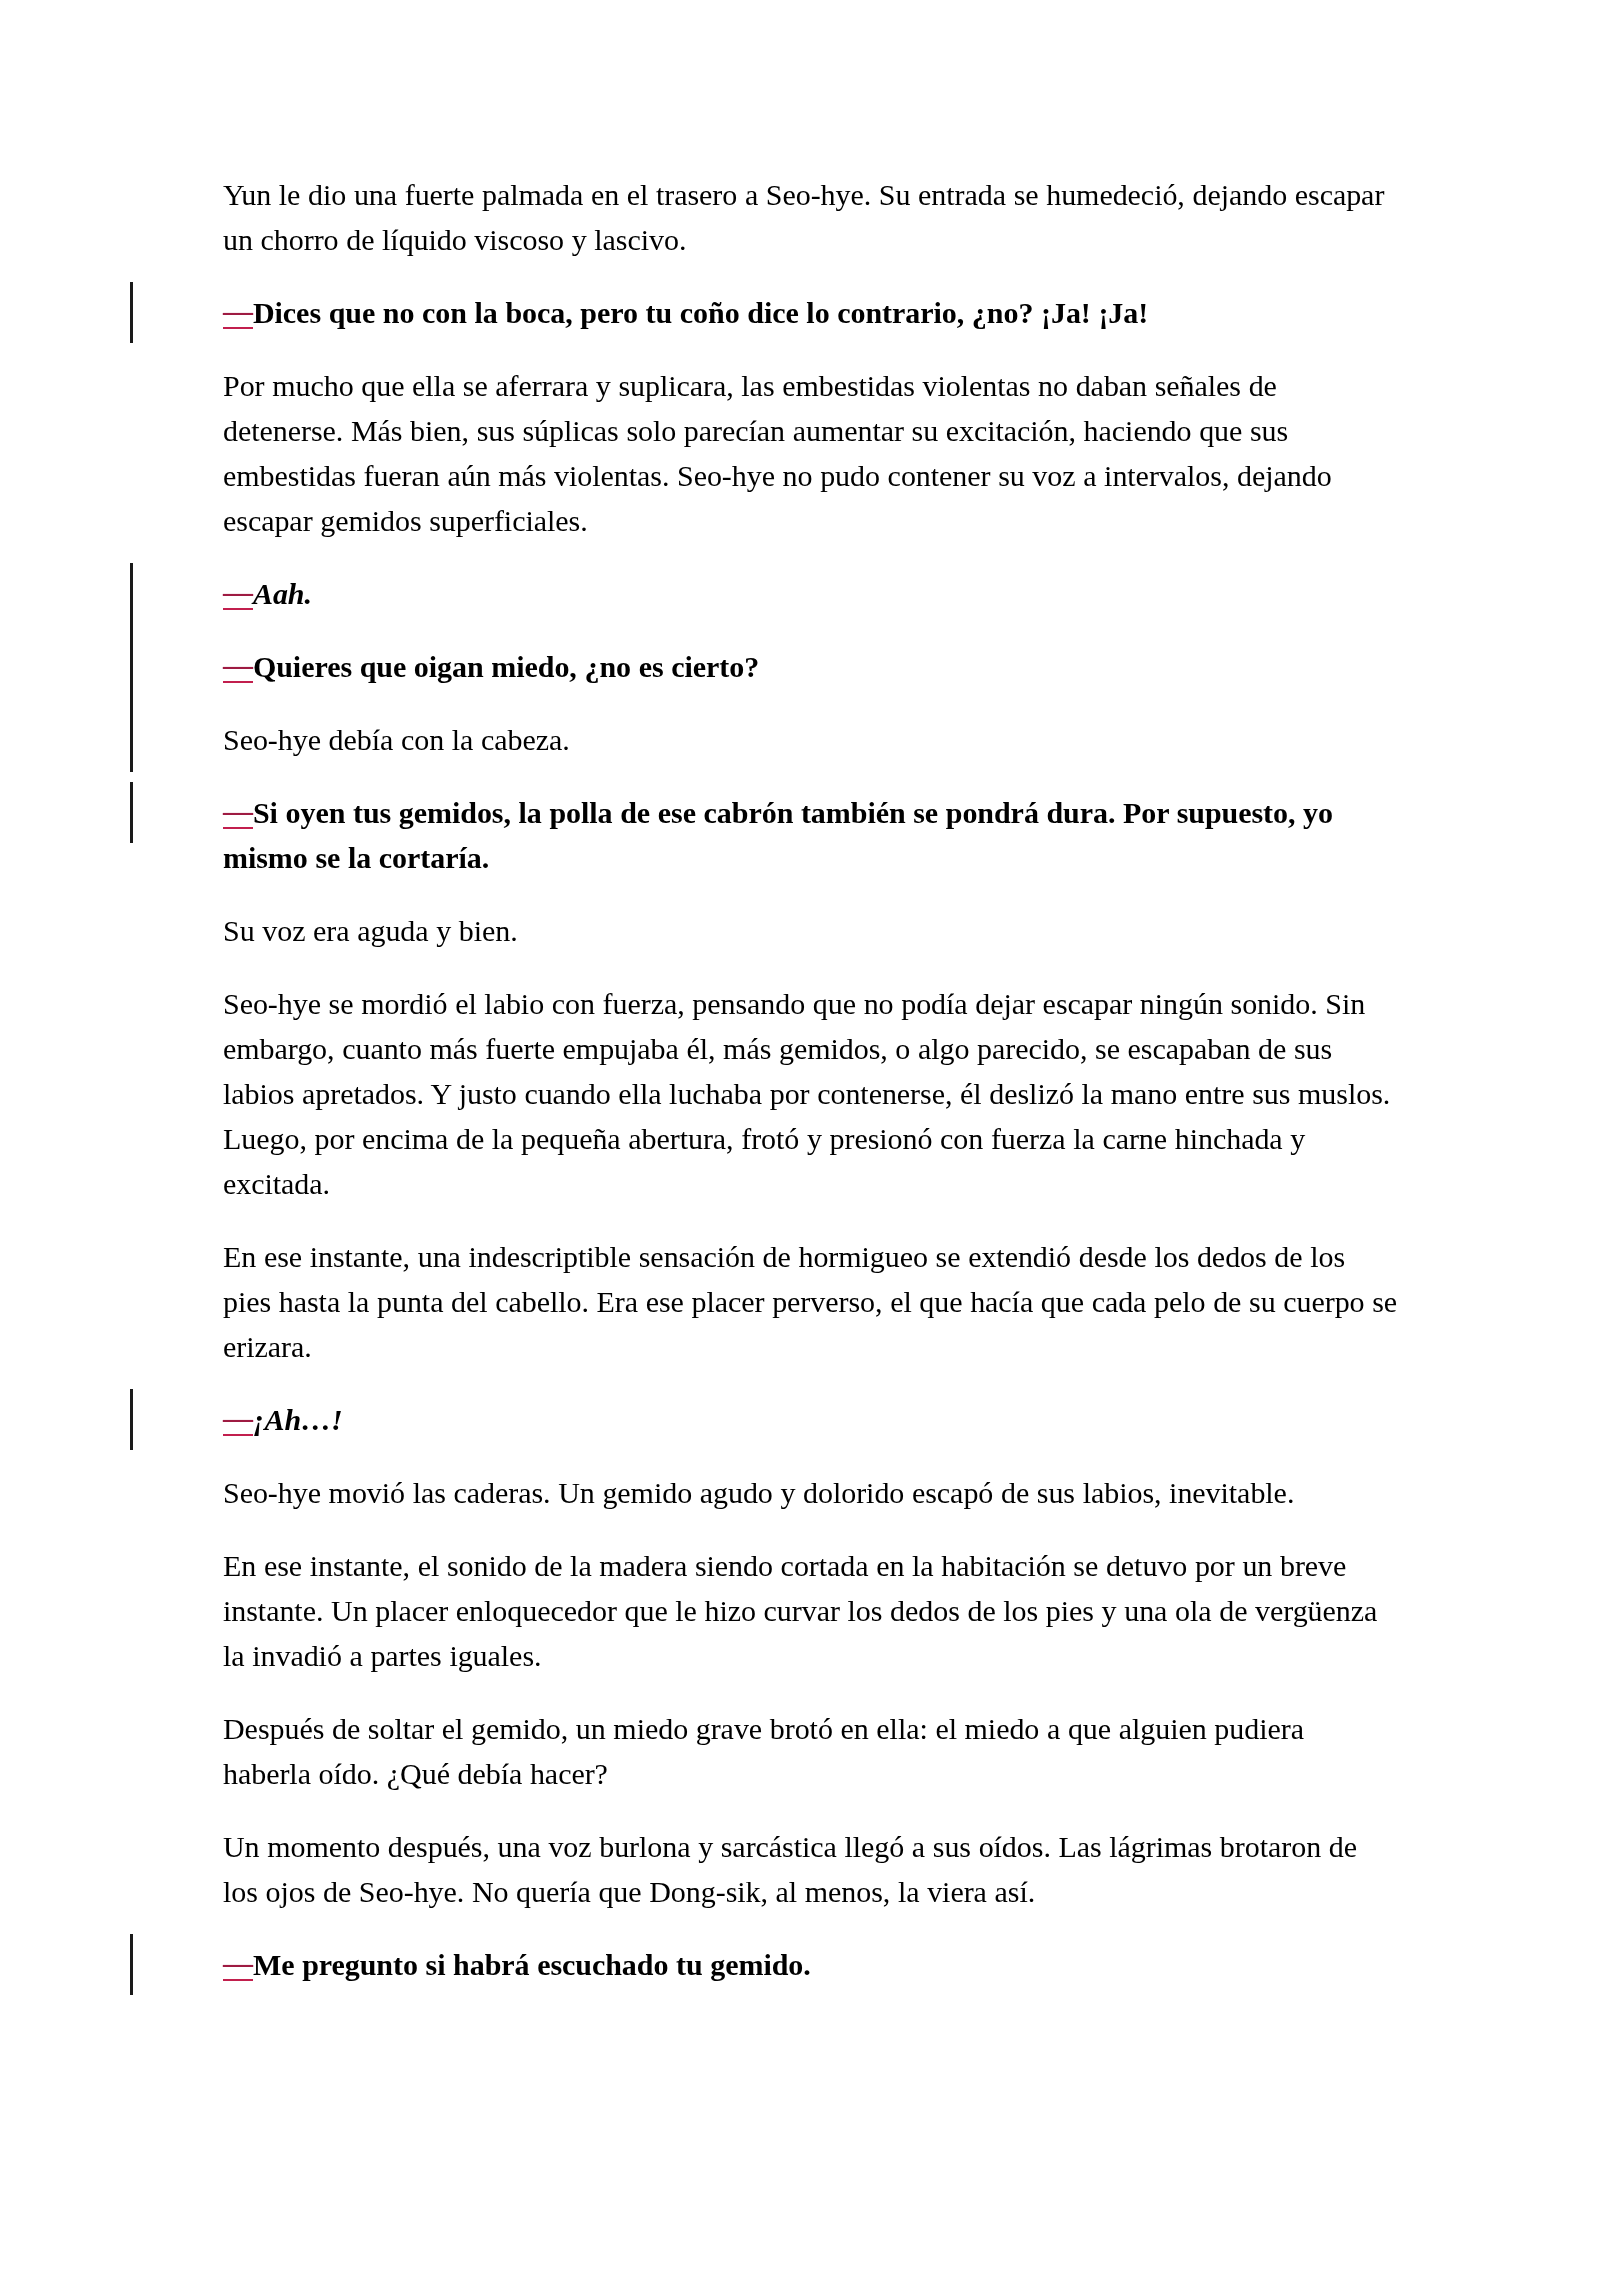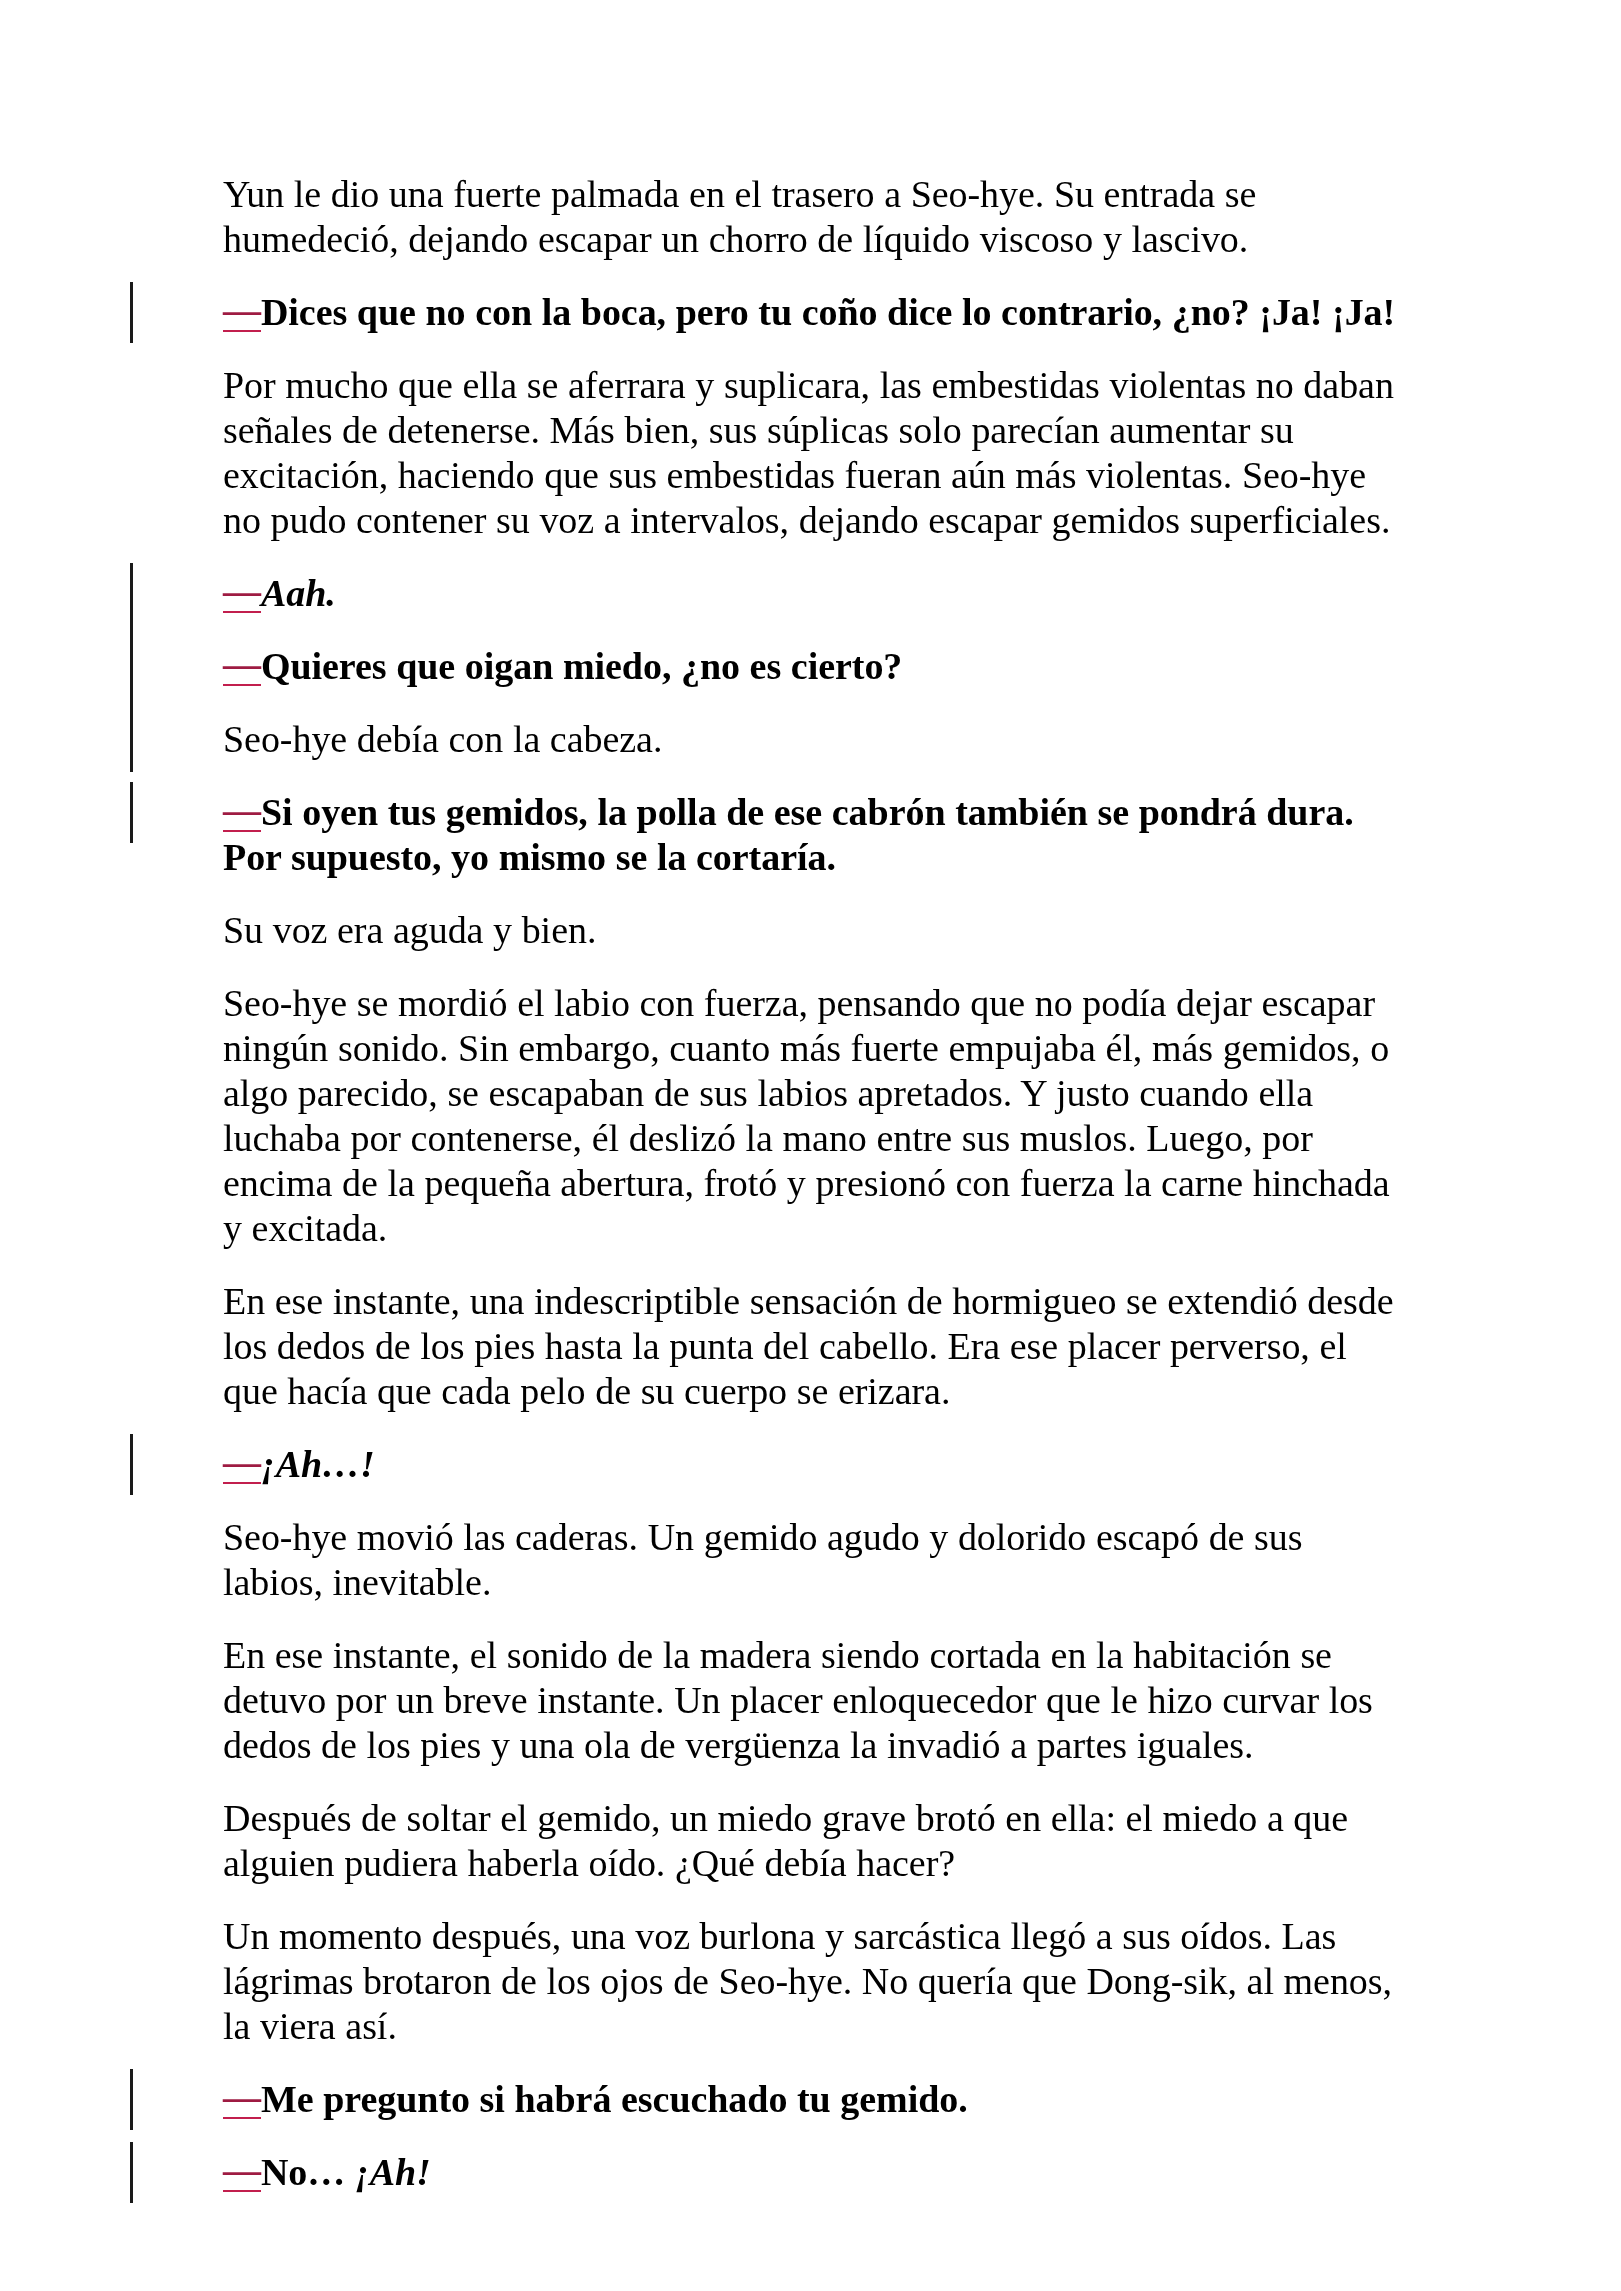--- a/index.html
+++ b/index.html
@@ -20,21 +20,21 @@
     overflow: hidden;
   }
   .content {
     position: absolute;
     left: 223px;
     top: 172px;
     width: 1176px;
   }
   .para {
     position: relative;
-    font-size: 38px;
+    font-size: 30px;
     line-height: 45px;
     margin: 0 0 28px 0;
     text-align: left;
     letter-spacing: -0.05px;
     word-spacing: 0.2px;
   }
   .para.dialogue {
     text-indent: 0;
     font-weight: bold;
   }
@@ -100,19 +100,16 @@
     <p class="para">En ese instante, el sonido de la madera siendo cortada en la habitación se detuvo por un breve instante. Un placer enloquecedor que le hizo curvar los dedos de los pies y una ola de vergüenza la invadió a partes iguales.</p>
 
     <p class="para">Después de soltar el gemido, un miedo grave brotó en ella: el miedo a que alguien pudiera haberla oído. ¿Qué debía hacer?</p>
 
     <p class="para">Un momento después, una voz burlona y sarcástica llegó a sus oídos. Las lágrimas brotaron de los ojos de Seo-hye. No quería que Dong-sik, al menos, la viera así.</p>
 
     <p class="para dialogue">
       <span class="changebar" style="top:-7.8px;height:61px;"></span><span class="dash">—</span><span>Me pregunto si habrá escuchado tu gemido.</span>
     </p>
 
-    <p class="para dialogue">
-      <span class="changebar" style="top:-7.8px;height:61px;"></span><span class="dash">—</span><span>No… </span><em>¡Ah!</em>
-    </p>
 
   </div>
 </div>
 
 
 </body></html>

